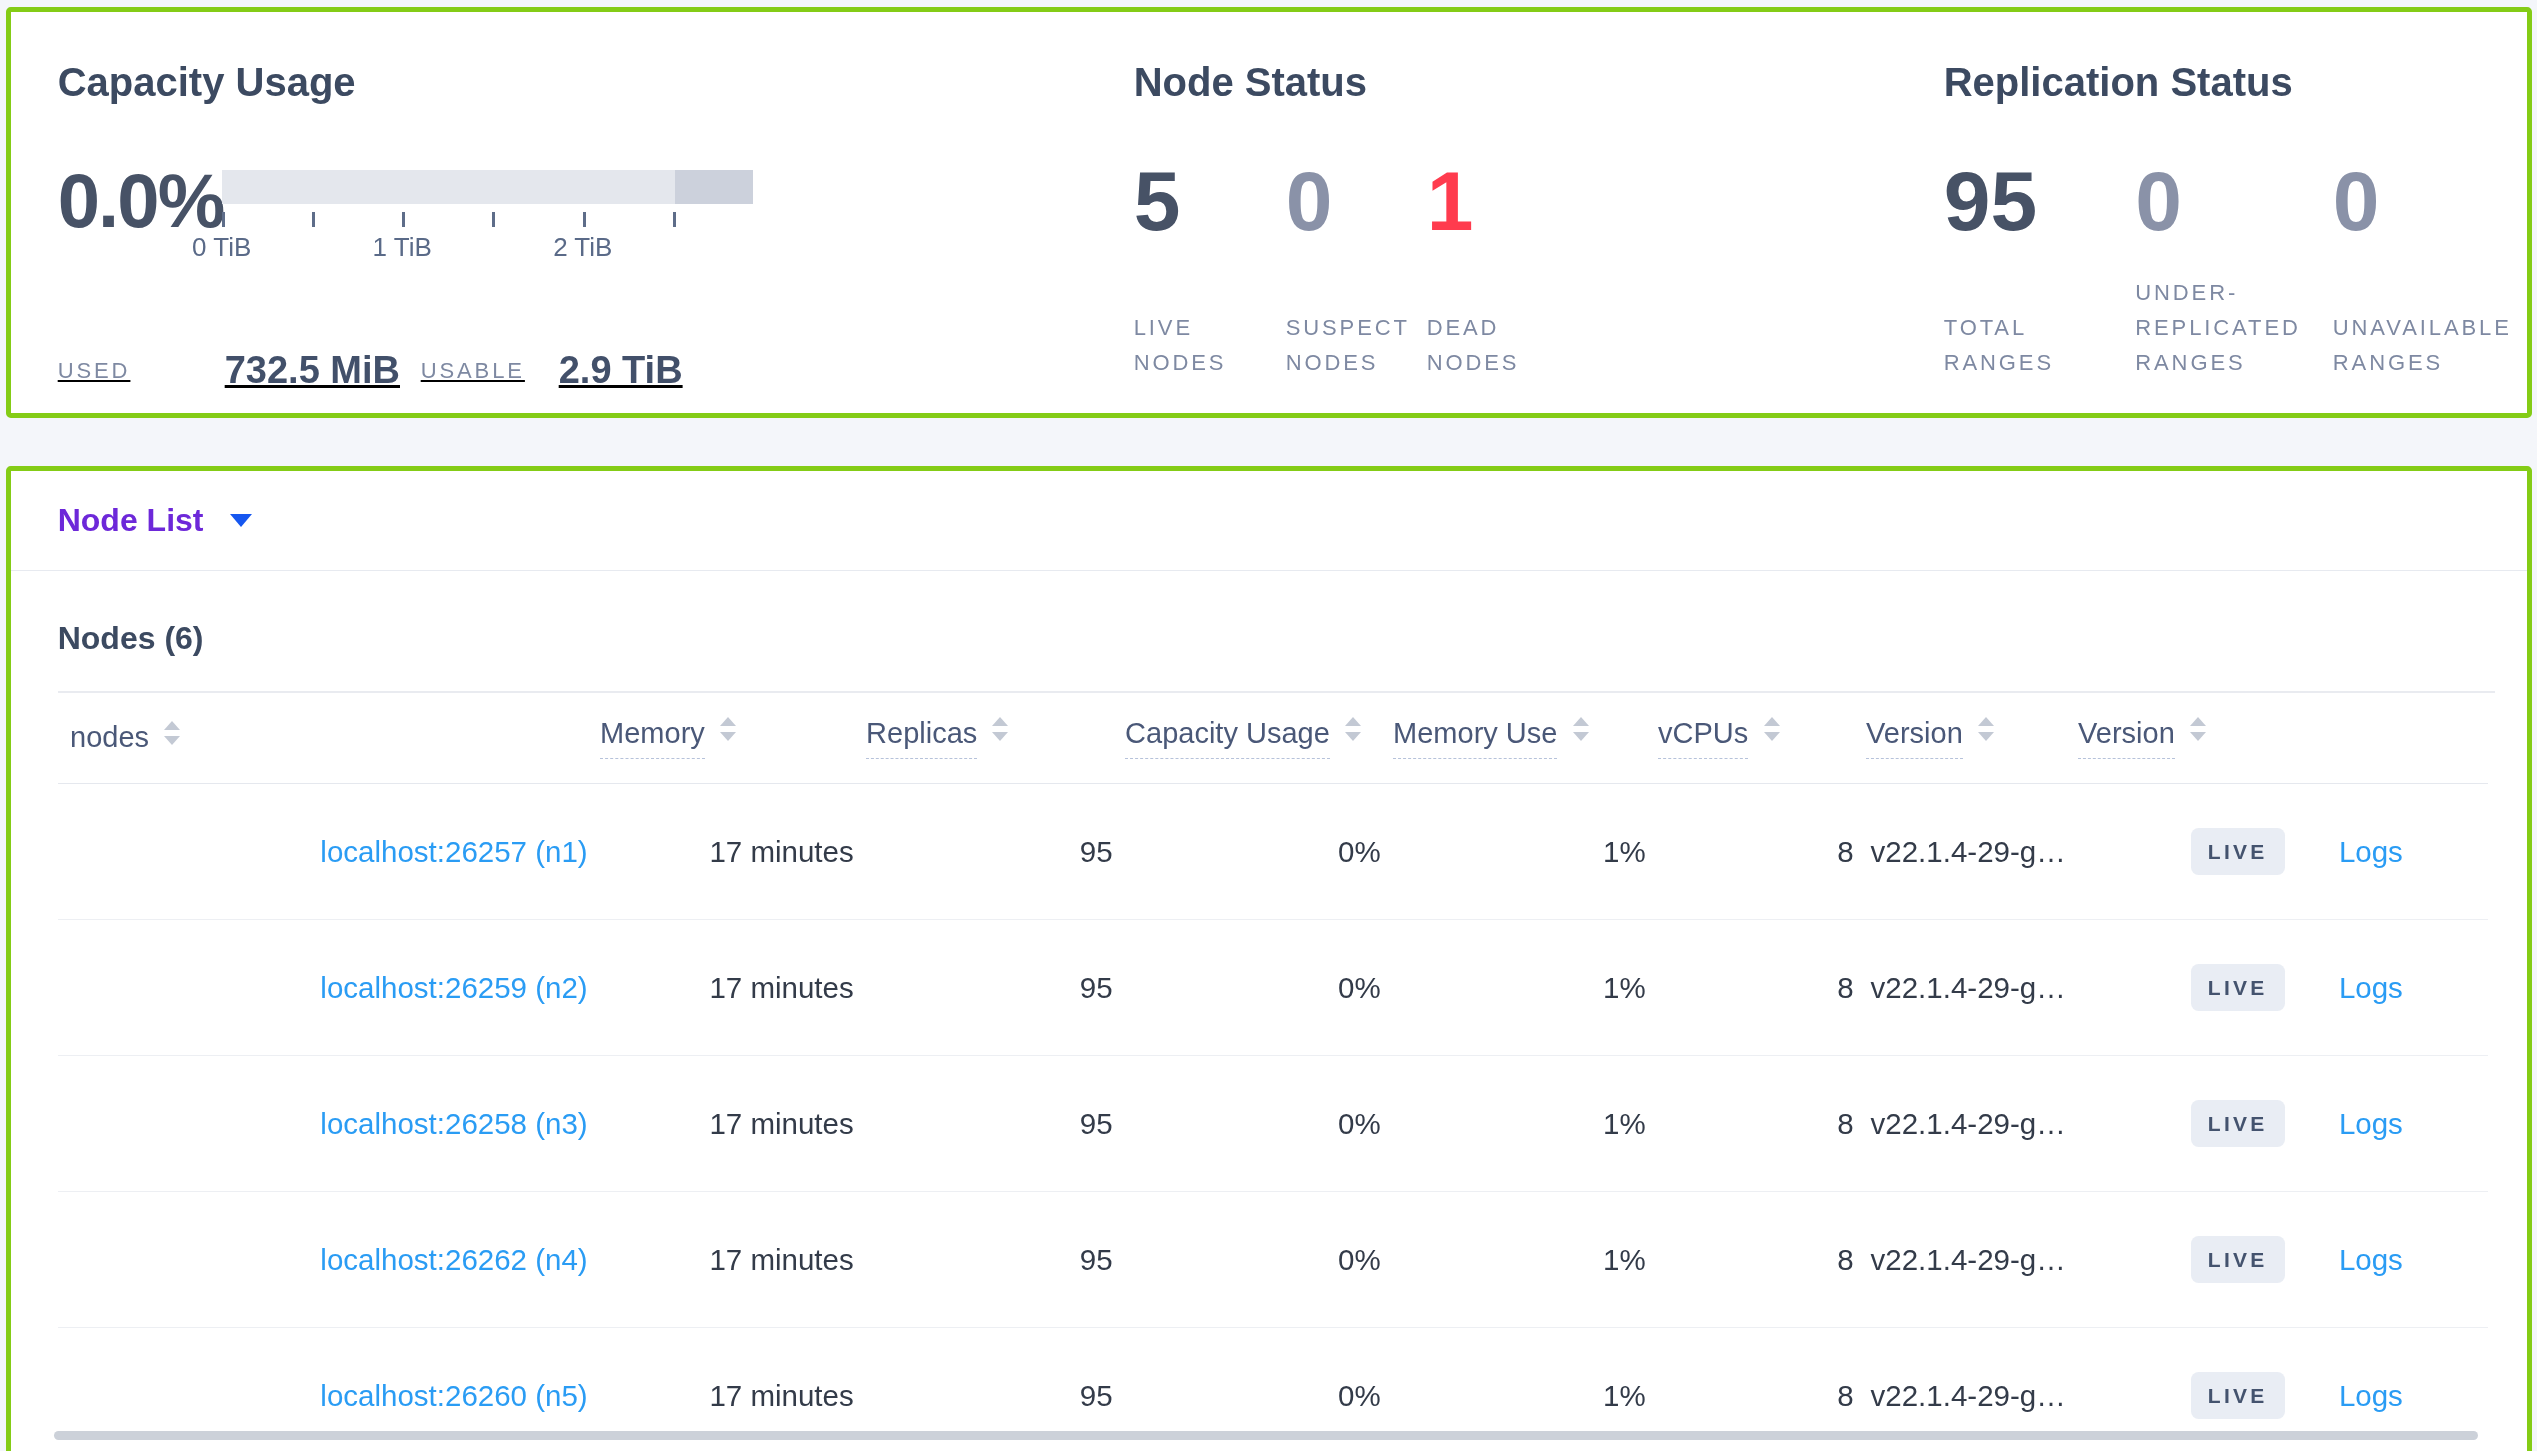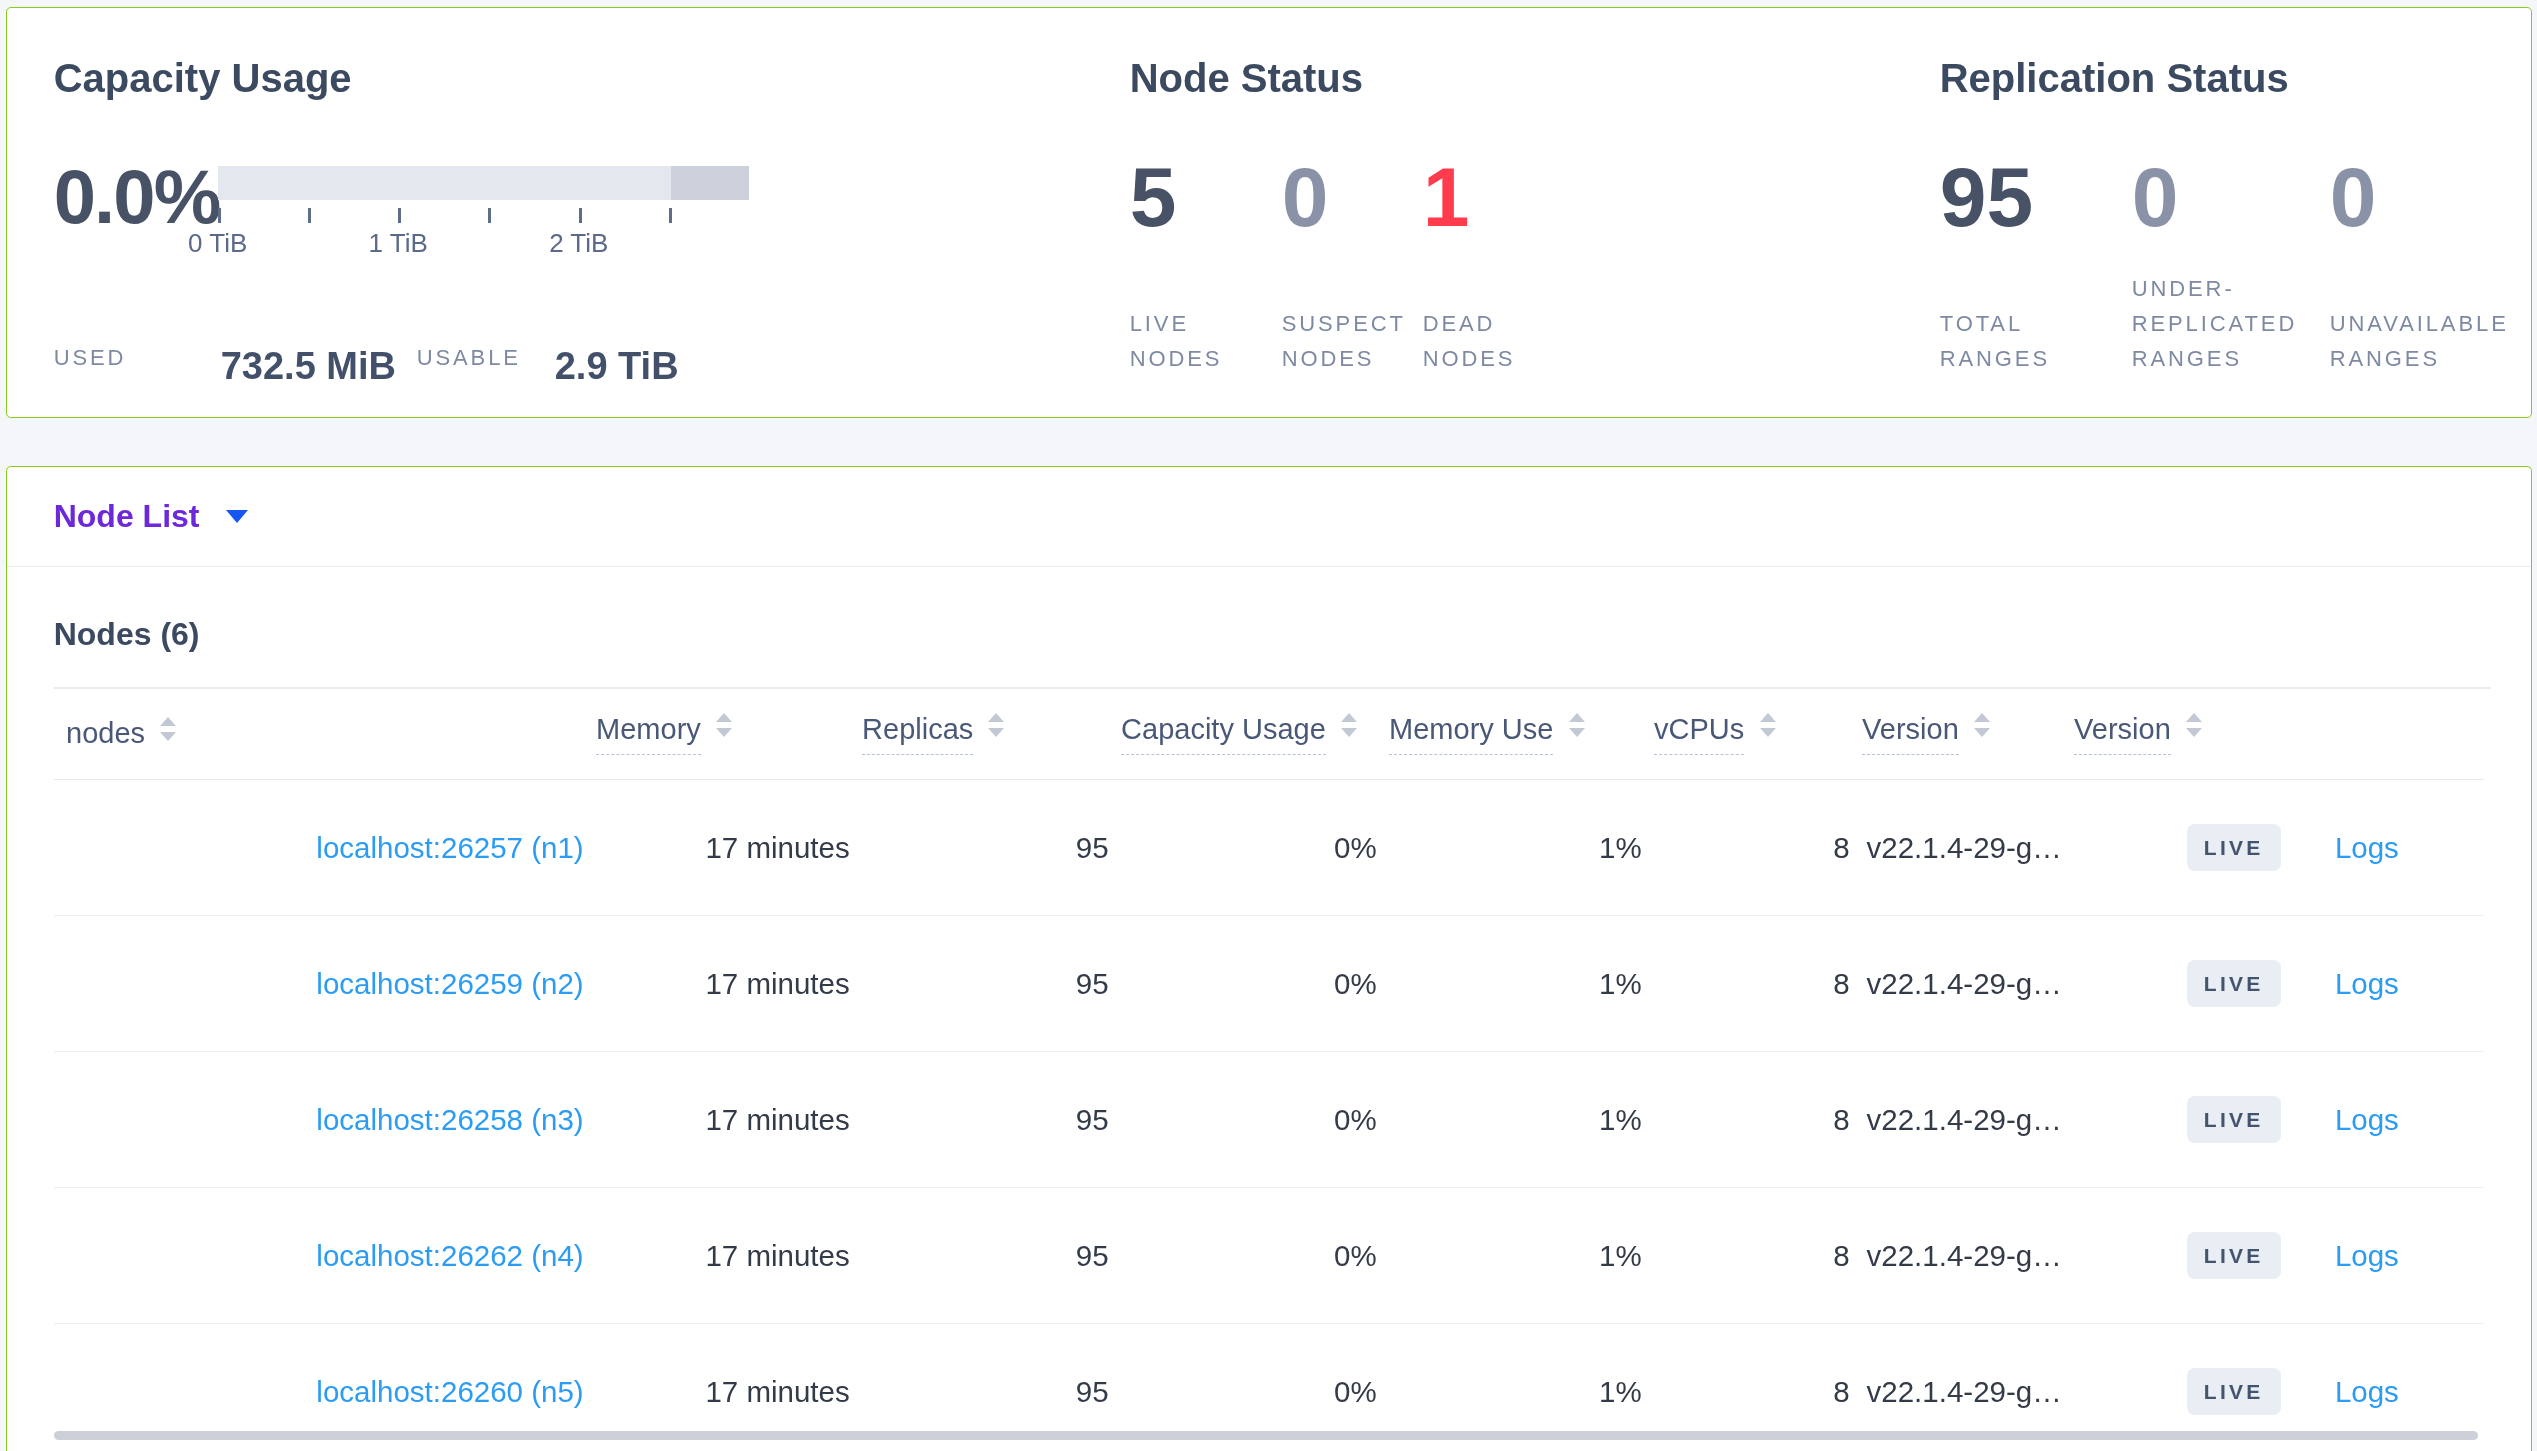--- a/index.html
+++ b/index.html
@@ -1,19 +1,19 @@
 <!DOCTYPE html>
 <html><head>
 <meta charset="utf-8">
 <style>
   * { margin:0; padding:0; box-sizing:border-box; }
   html,body { width:2538px; height:1452px; overflow:hidden;
     font-family:"Liberation Sans", sans-serif; background:#f4f6fa; }
 
-  .card { background:#ffffff; border:1px solid #84cc16; border-radius:4.8px; margin:0 5.7px; }
+  .card { background:#ffffff; border:5px solid #84cc16; border-radius:4.8px; margin:0 5.7px; }
 
   
   .summary-card { margin-top:6.7px; height:411px; display:flex; padding:46px 0 0 47px; }
   .sec { padding-top:0; }
   .sec-capacity { width:1076px; }
   .sec-nodes    { width:810px; }
   .sec-repl     { flex:1; }
   .sec-title { font-size:40px; line-height:48px; font-weight:700; color:#3c4a61; }
 
   
@@ -21,21 +21,21 @@
   .big-num { width:164px; font-size:76px; line-height:84px; font-weight:700;
              color:#475266; letter-spacing:-1.9px; white-space:nowrap; }
   .gauge-wrap { width:531px; margin-top:11.4px; }
   .gauge { position:relative; height:34px; background:#e4e7ed; overflow:hidden; }
   .gauge-dark { position:absolute; top:0; bottom:0; left:85.4%; right:0; background:#ccd1dc; }
   .ticks { position:relative; height:17px; margin-top:5.7px; }
   .tick { position:absolute; top:1.9px; width:2.9px; height:15.2px; background:#5e6d89; }
   .tick-labels { position:relative; height:33px; margin-top:5.7px; font-size:26px; color:#5a6a88; }
   .tick-label { position:absolute; transform:translateX(-50%); white-space:nowrap; }
 
-  .cap-foot { display:flex; align-items:flex-start; margin-top:84px; }
+  .cap-foot { display:flex; align-items:center; margin-top:84px;text-decoration:underline; }
   .cap-label { font-size:22px; letter-spacing:2.9px; color:#7e89a2; }
   .cap-value { font-size:38px; font-weight:700; color:#42506a; }
   .w-used-l { width:167px; } .w-used-v { width:196px; } .w-usable-l { width:138px; }
 
   
   .stats { display:flex; margin-top:53px; }
   .stat { display:flex; flex-direction:column; height:221px; }
   .stat-value { font-size:84px; line-height:84px; font-weight:700; color:#475266; }
   .stat.muted .stat-value { color:#8a92a8; }
   .stat.danger .stat-value { color:#ff3b4e; }

